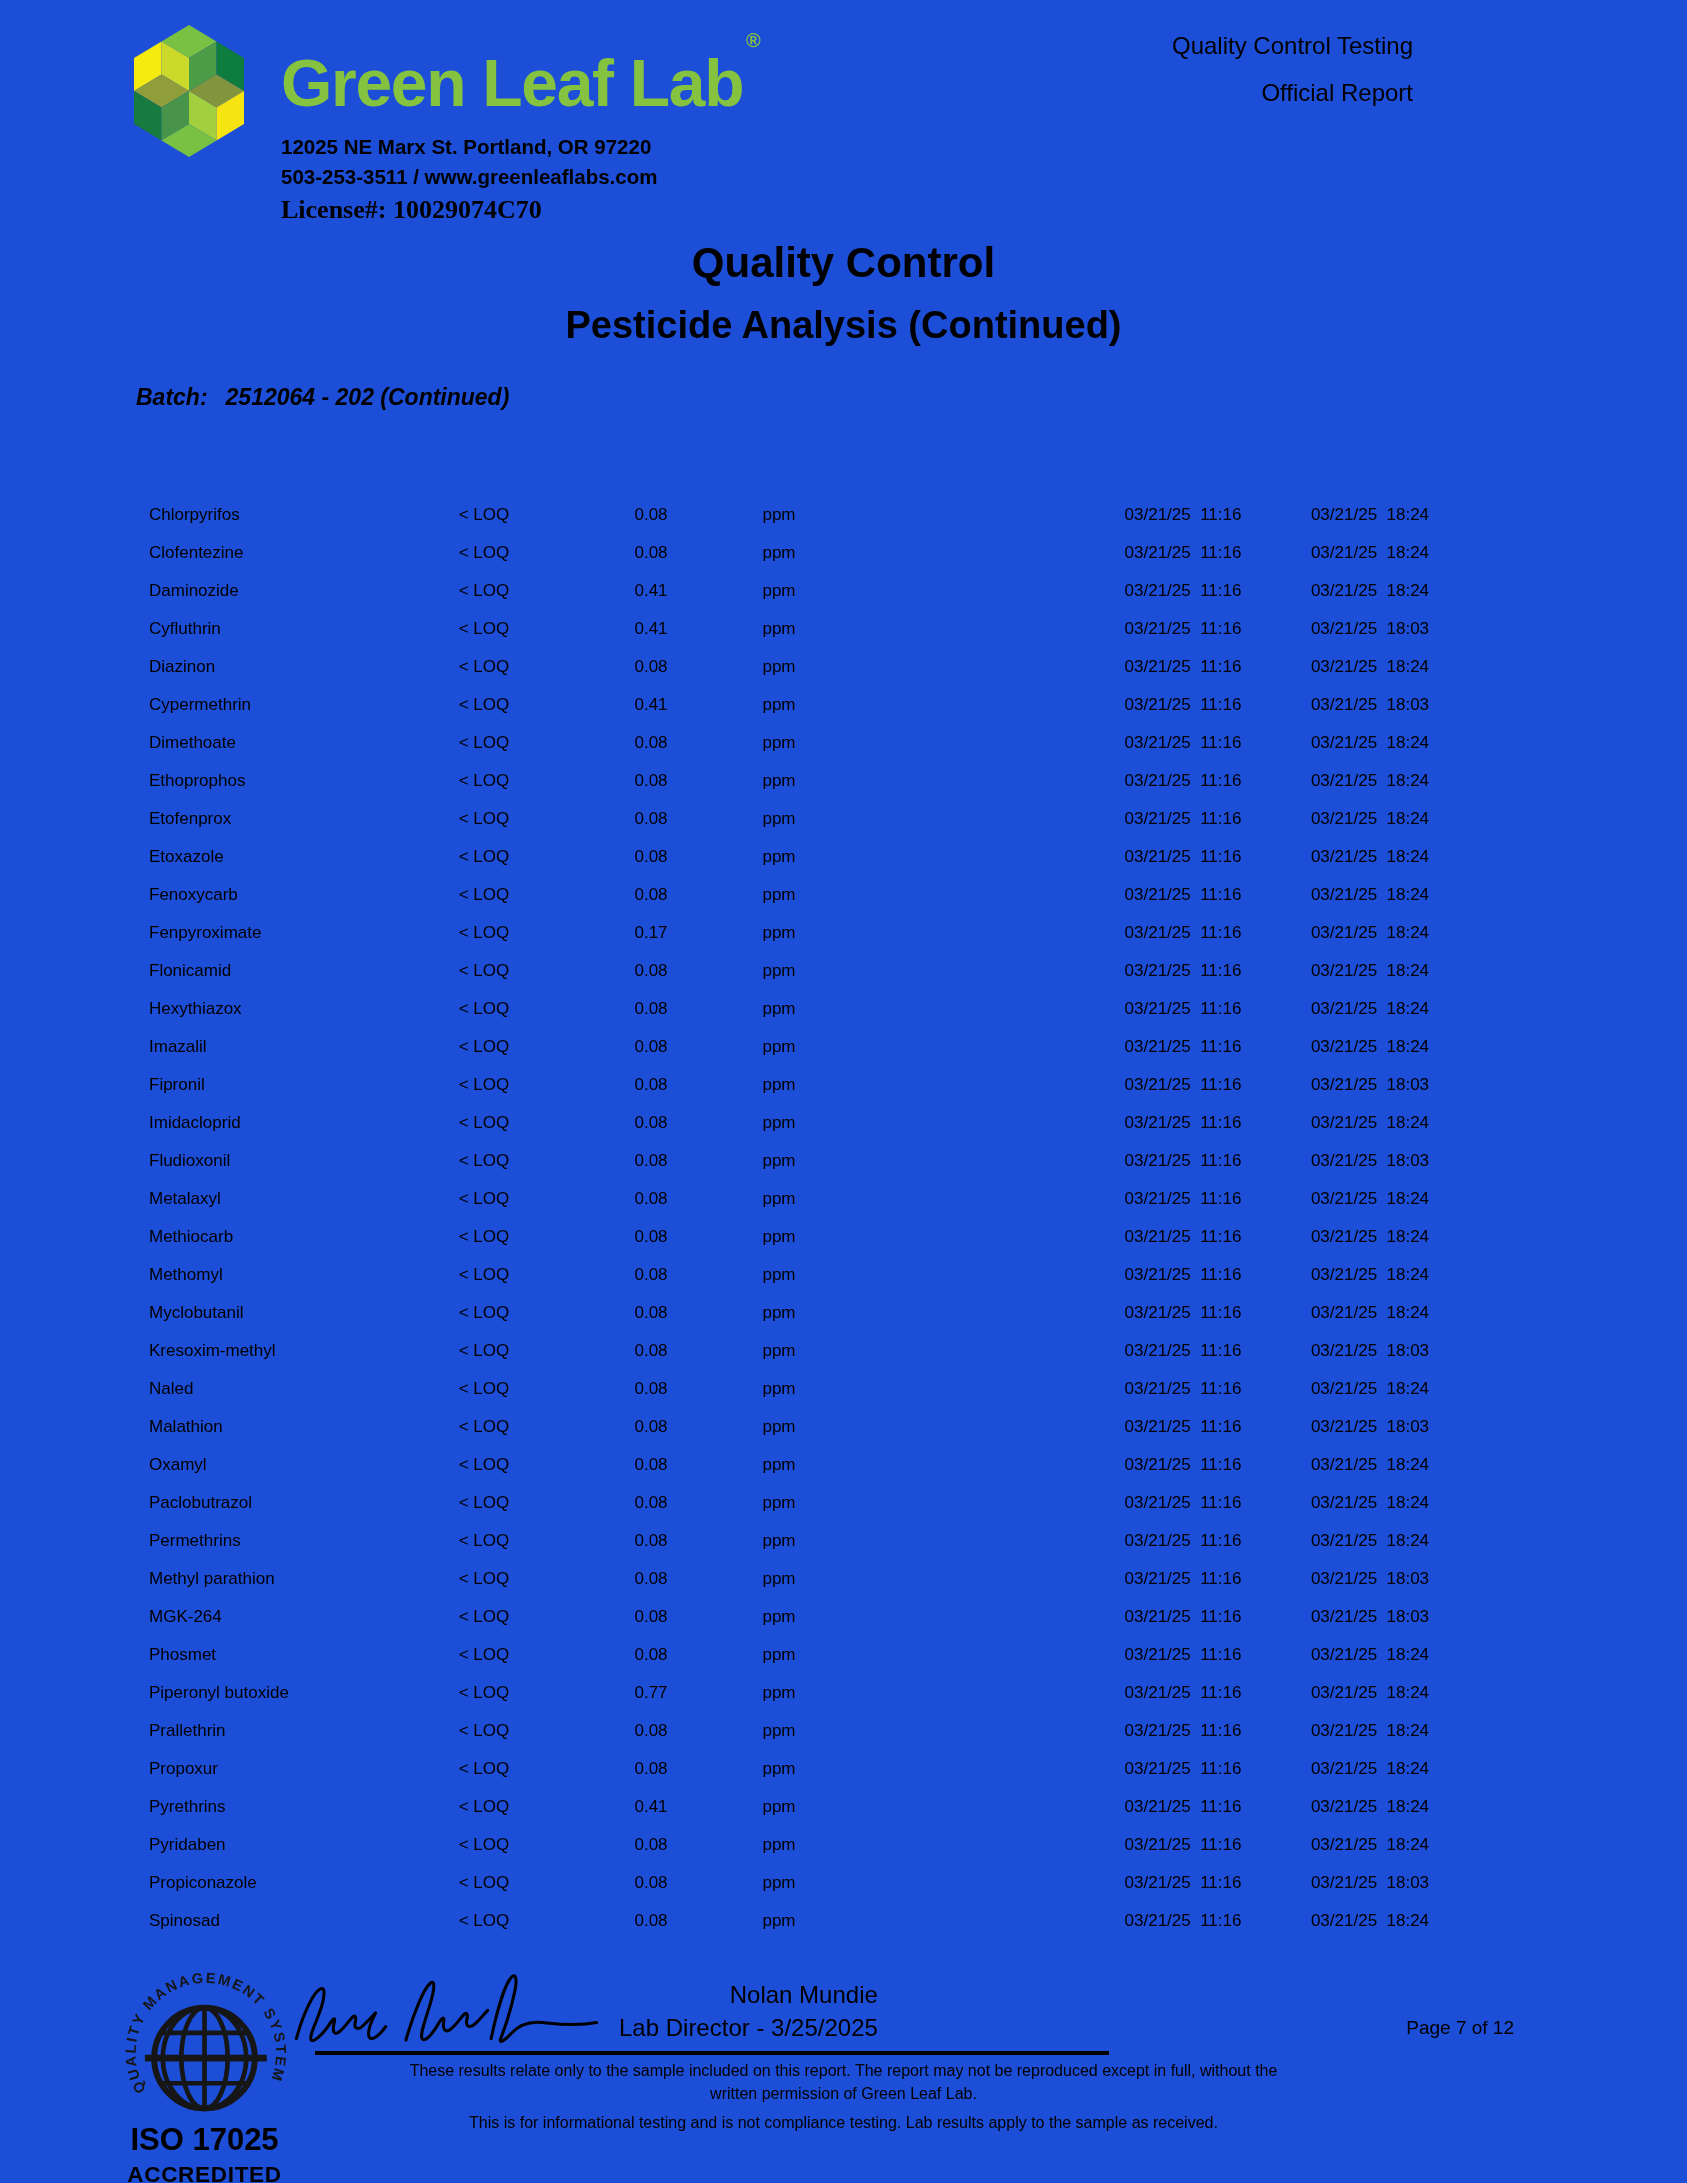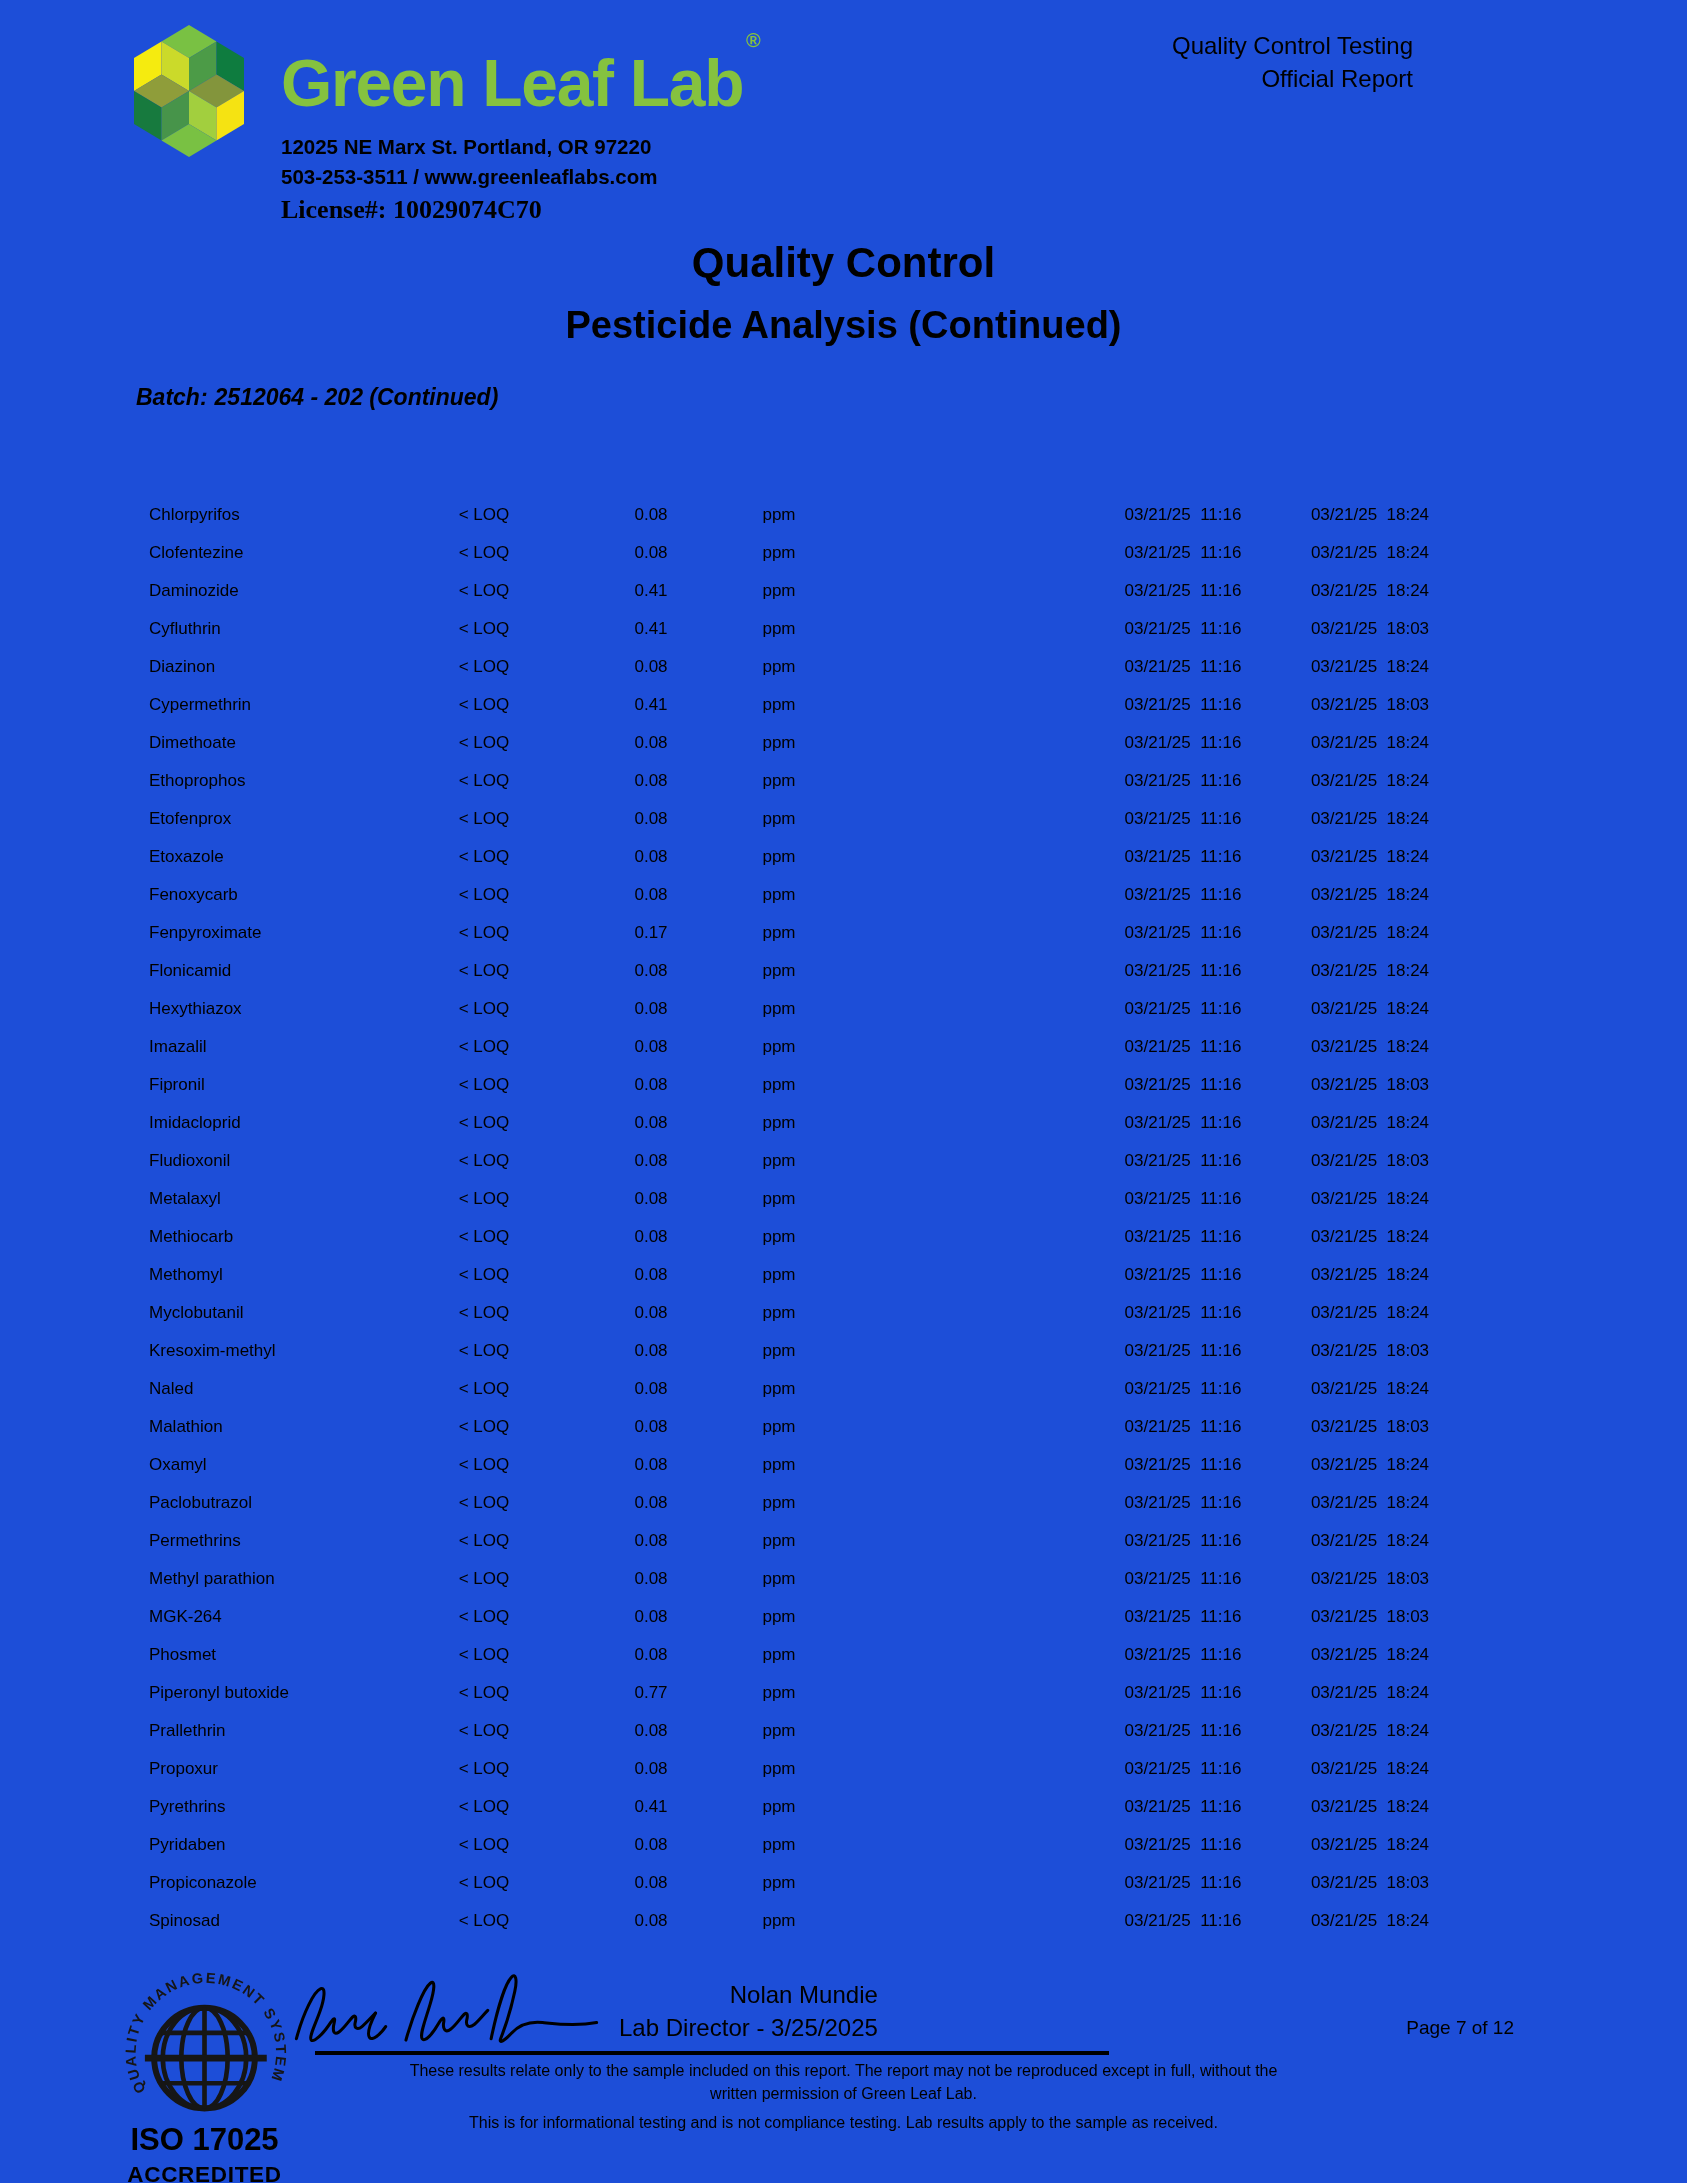--- a/index.html
+++ b/index.html
@@ -8,30 +8,30 @@
 
   
   .logo-svg{position:absolute;left:134px;top:25px;width:110px;height:132px;}
   .brand{position:absolute;left:281px;top:50px;font-size:66px;font-weight:bold;
          color:#85c23f;letter-spacing:-1.3px;line-height:1;white-space:nowrap;}
   .brand sup{font-size:20px;position:relative;top:-36px;left:2.6px;font-weight:bold;}
   .addr-block{position:absolute;left:281px;top:132px;font-weight:bold;font-size:20.5px;line-height:30px;}
   .license-line{font-family:"Liberation Serif", serif;font-size:26px;margin-top:2.6px;}
   .report-type{position:absolute;left:986px;top:34px;width:427px;text-align:right;
                font-weight:normal;font-size:24px;line-height:1;}
-  .report-type .l2{margin-top:9px;}
+  .report-type .l2{margin-top:23px;}
 
   
   .main-title{position:absolute;left:0;top:239px;width:1687px;text-align:center;
               font-size:42px;font-weight:bold;}
   .sub-title{position:absolute;left:0;top:304px;width:1687px;text-align:center;
              font-size:38px;font-weight:bold;}
   .batch-line{position:absolute;left:136px;top:384px;font-size:23px;font-weight:bold;
               font-style:italic;white-space:pre;}
-  .batch-line .bval{margin-left:7px;}
+  .batch-line .bval{margin-left:18px;}
 
   
   .sample-box{position:absolute;left:131px;top:417px;width:1428px;height:78px;
               border:3.3px solid #000;border-bottom-width:4.6px;box-sizing:border-box;}
   .sample-title{position:absolute;left:14.6px;top:5.3px;font-size:25px;font-weight:bold;}
   .hdr-cell{position:absolute;top:42px;font-weight:bold;font-size:18.5px;white-space:pre;}
   .hdr-cell.ctr{transform:translateX(-50%);}
   .tbl-body{position:absolute;left:131px;top:496px;width:1428px;}
   .trow{position:relative;height:38px;}
   .cell{position:absolute;top:50%;transform:translateY(-50%);font-size:17px;white-space:pre;}

